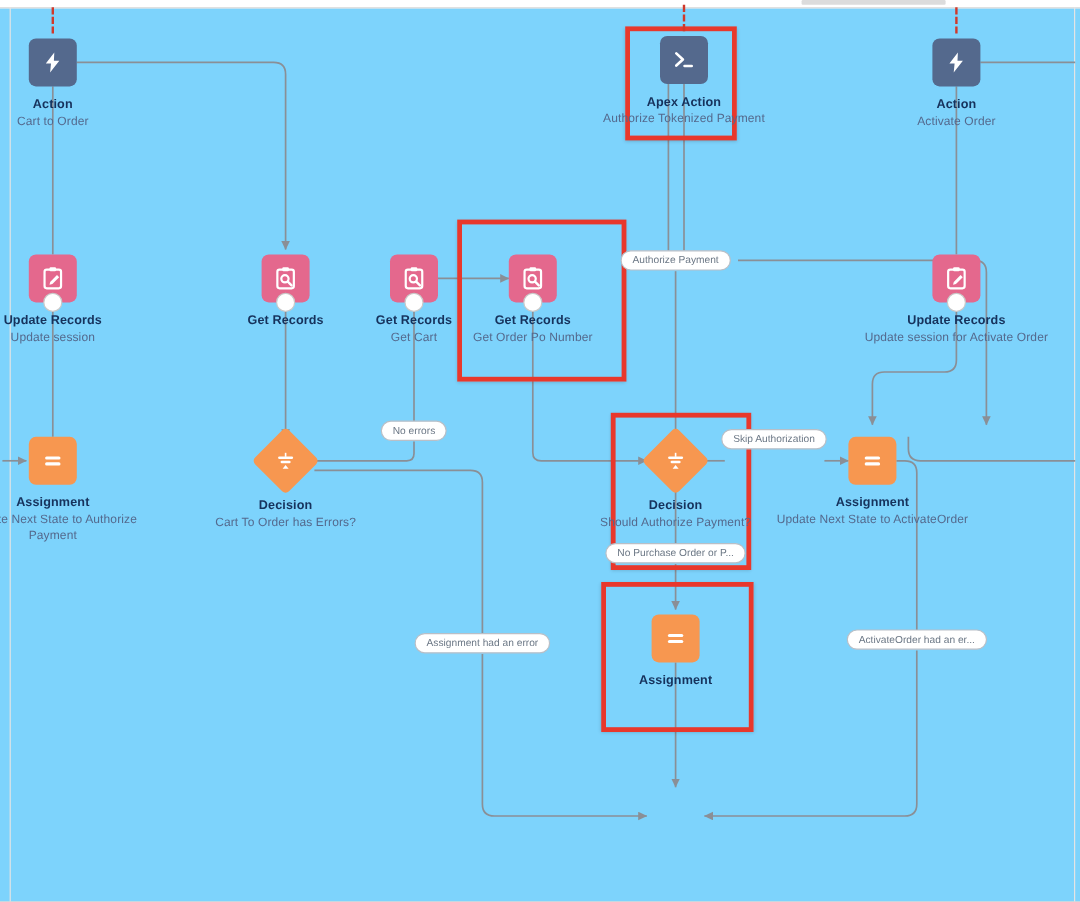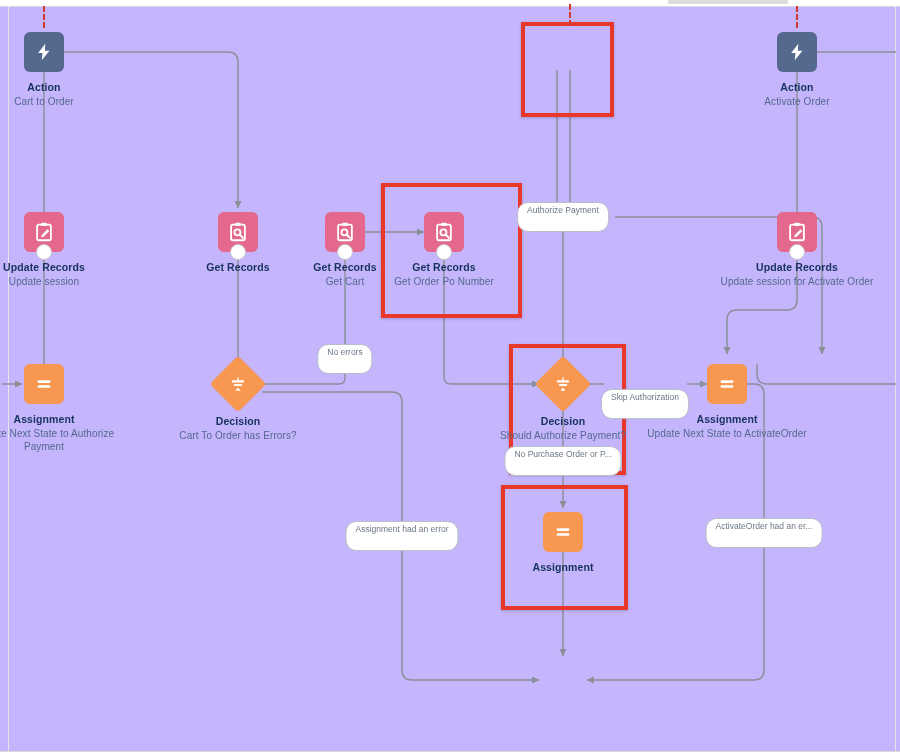--- a/index.html
+++ b/index.html
@@ -5,21 +5,21 @@
 <style>
   html,body{margin:0;padding:0;background:#ffffff;}
   body{
     font-family:"Liberation Sans", sans-serif;
     -webkit-font-smoothing:antialiased;
   }
   #canvas{
     position:relative;
     width:900px;
     height:752px;
-    background:#c4b5fd;
+    background:#7dd3fc;
     overflow:hidden;
     box-sizing:border-box;
   }
   
   .chrome-top{
     position:absolute;left:0;top:0;width:900px;height:6px;
     background:#ffffff;border-bottom:1px solid #d9d9d9;
   }
   .chrome-tab{
     position:absolute;left:668px;top:0px;width:120px;height:4px;
@@ -95,21 +95,21 @@
   }
   .node.diamond .node-type{margin-top:11px;}
 
   
   .pill{
     position:absolute;
     transform:translate(-50%,-50%);
     background:#ffffff;
     border:1px solid #b9bfc7;
     border-radius:11px;
-    height:30px;
+    height:17px;
     line-height:15px;
     padding:0 9px;
     font-size:8.5px;
     color:#6b7785;
     white-space:nowrap;
     box-sizing:border-box;
   }
 
   
   .hl{
@@ -211,20 +211,32 @@
       <div class="icon-sq blue">
         <svg width="20" height="20" viewBox="0 0 24 24">
             <path fill="#ffffff" d="M13.5 2 5 13.2h5.2L9.3 22 18.5 10.4h-5.4z"></path>
           </svg>
       </div>
     </div>
     <div class="node-type">Action</div>
     <div class="node-label">Cart to Order</div>
   </div>
 
+  <div class="node" style="left:570px;top:30px;">
+    <div class="icon-wrap">
+      <div class="icon-sq blue">
+        <svg width="22" height="22" viewBox="0 0 24 24">
+          <path fill="none" stroke="#ffffff" stroke-width="2.4" stroke-linecap="round" stroke-linejoin="round" d="M5 6 L11 11.5 L5 17"></path>
+          <path fill="none" stroke="#ffffff" stroke-width="2.4" stroke-linecap="round" d="M12.5 17.5 H19"></path>
+        </svg>
+      </div>
+    </div>
+    <div class="node-type">Apex Action</div>
+    <div class="node-label">Authorize Tokenized Payment</div>
+  </div>
 
   <div class="node" style="left:797px;top:32px;">
     <div class="icon-wrap">
       <div class="icon-sq blue">
         <svg width="20" height="20" viewBox="0 0 24 24">
             <path fill="#ffffff" d="M13.5 2 5 13.2h5.2L9.3 22 18.5 10.4h-5.4z"></path>
           </svg>
       </div>
     </div>
     <div class="node-type">Action</div>
@@ -372,18 +384,18 @@
           <rect x="5" y="13.4" width="14" height="2.8" rx="1.4" fill="#ffffff"></rect>
         </svg>
       </div>
     </div>
     <div class="node-type">Assignment</div>
   </div>
 
 
   <div class="pill" style="left:345px;top:359px;">No errors</div>
   <div class="pill" style="left:563px;top:217px;">Authorize Payment</div>
-  <div class="pill" style="left:645px;top:404px;">Skip Authorization</div>
+  <div class="pill" style="left:645px;top:366px;">Skip Authorization</div>
   <div class="pill" style="left:563px;top:461px;">No Purchase Order or P...</div>
   <div class="pill" style="left:402px;top:536px;">Assignment had an error</div>
   <div class="pill" style="left:764px;top:533px;">ActivateOrder had an er...</div>
 
 </div>
 
 </body></html>

